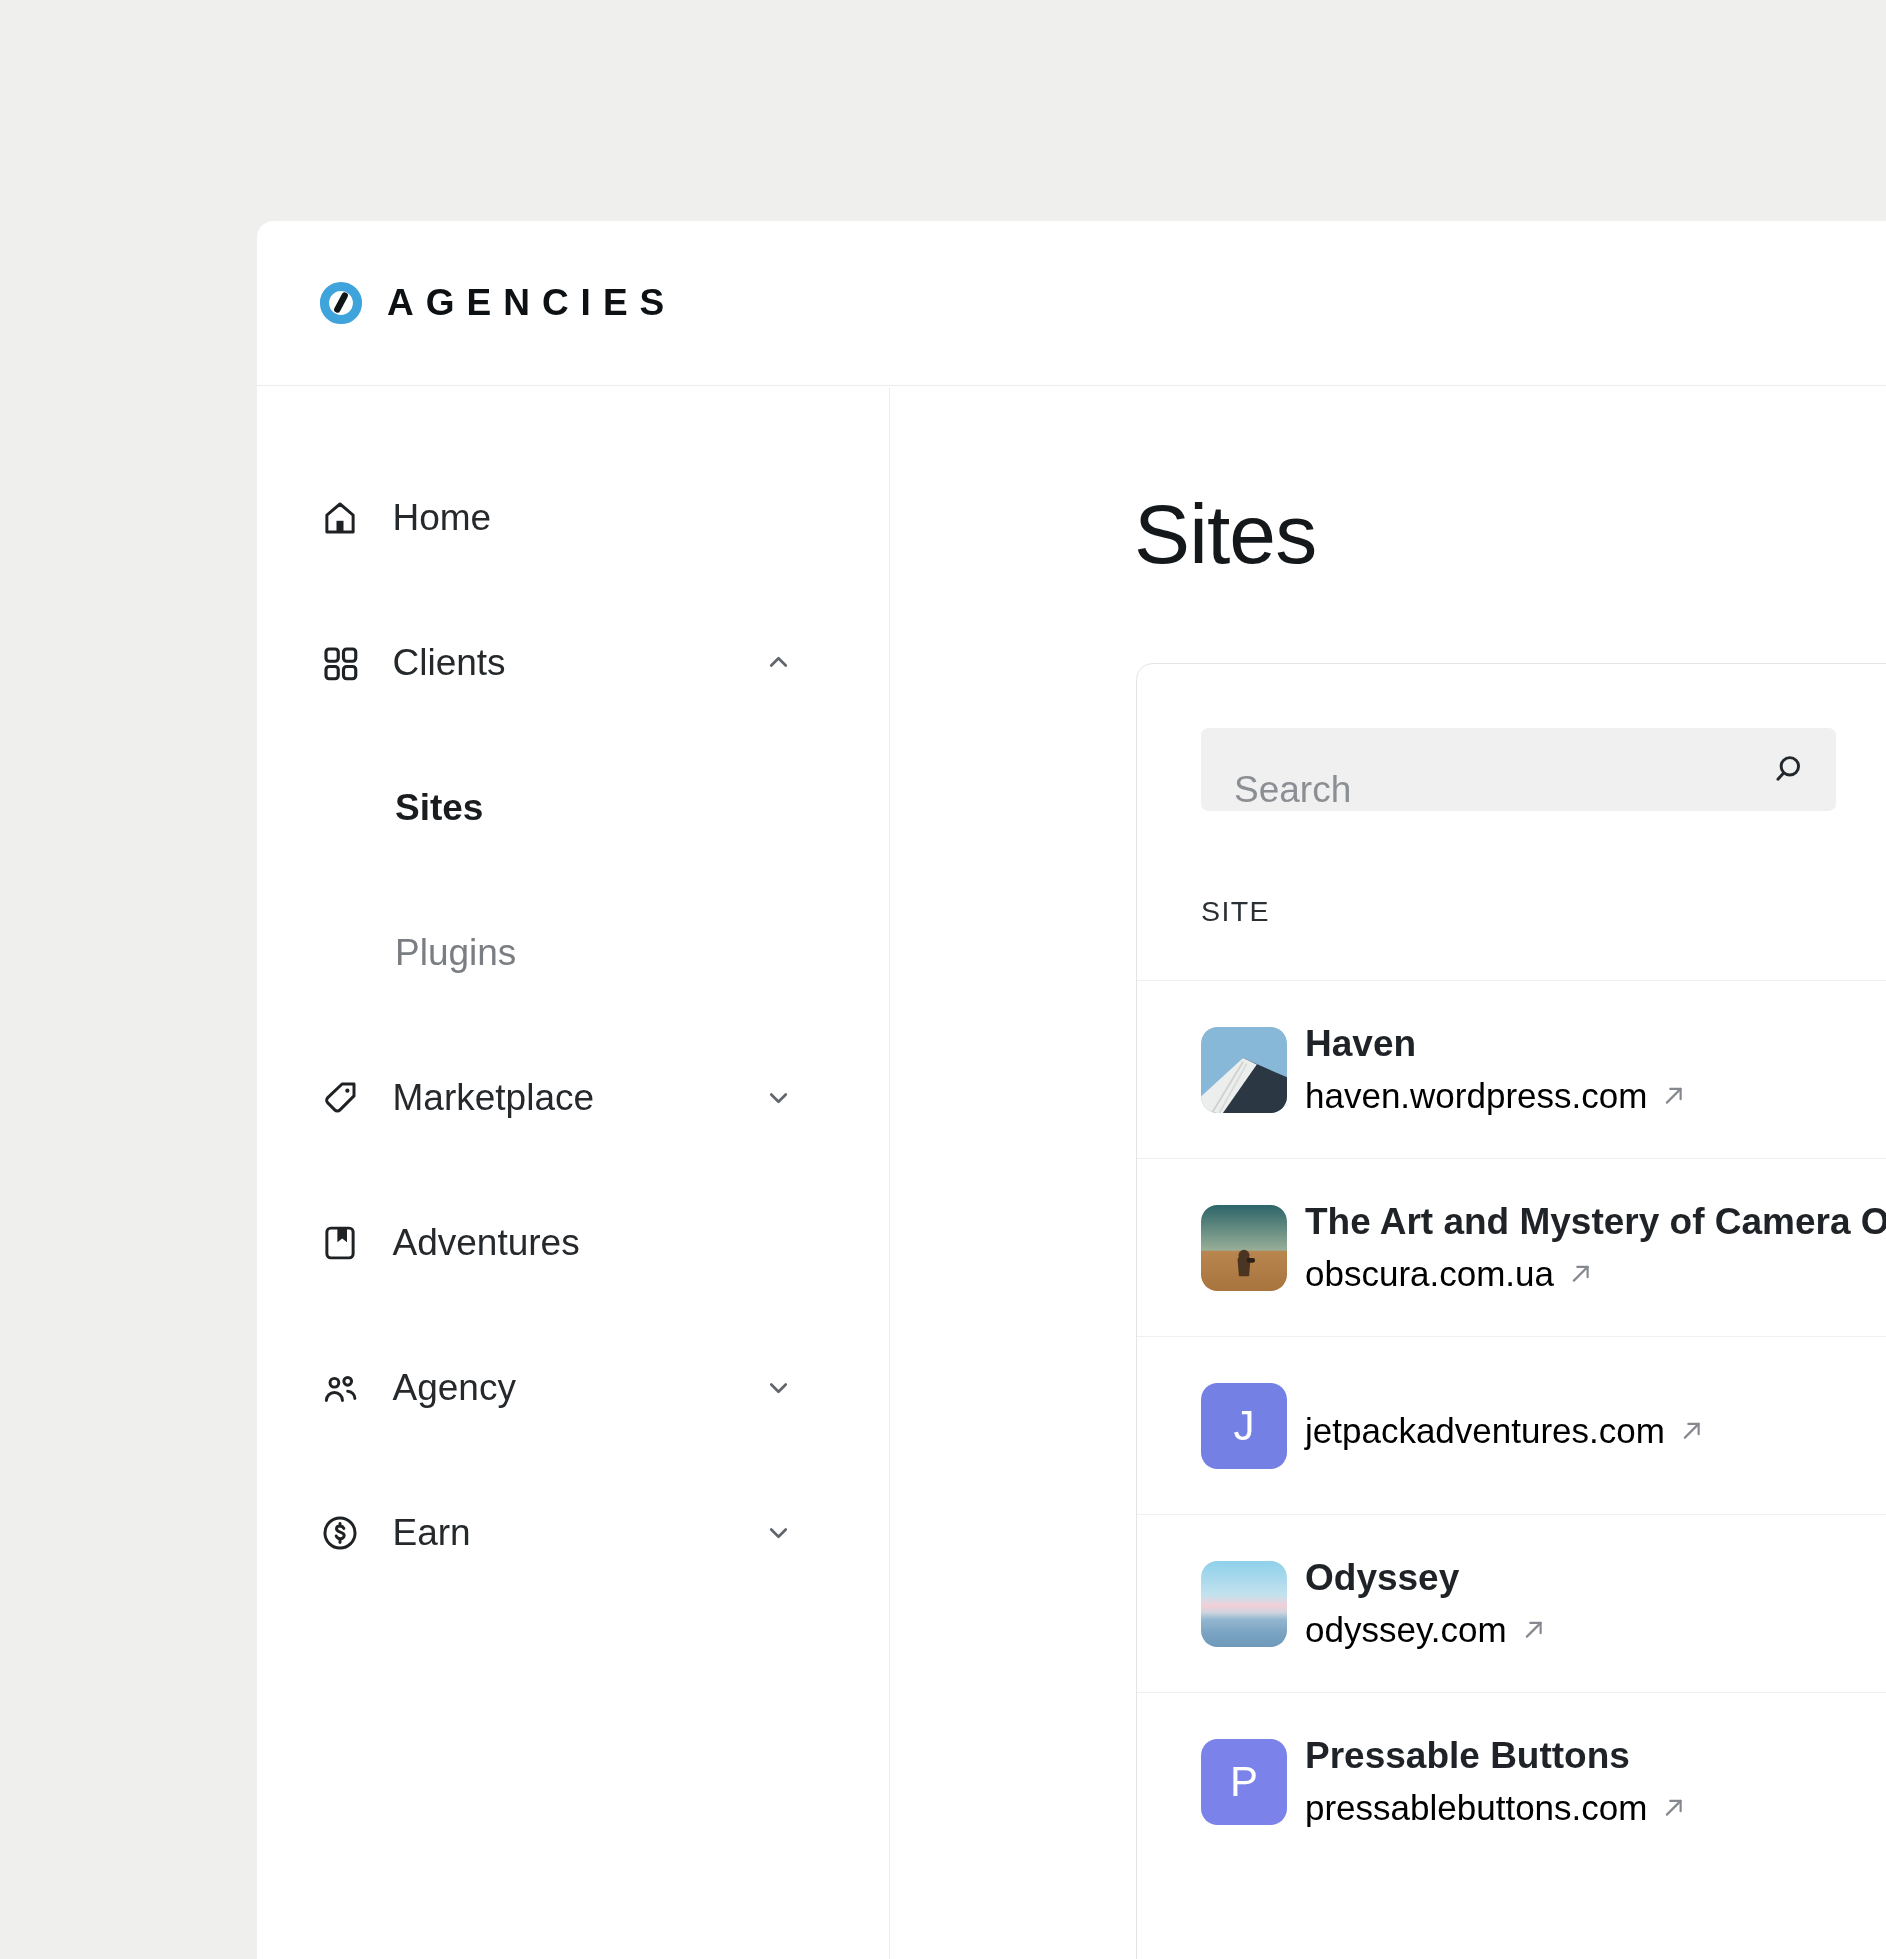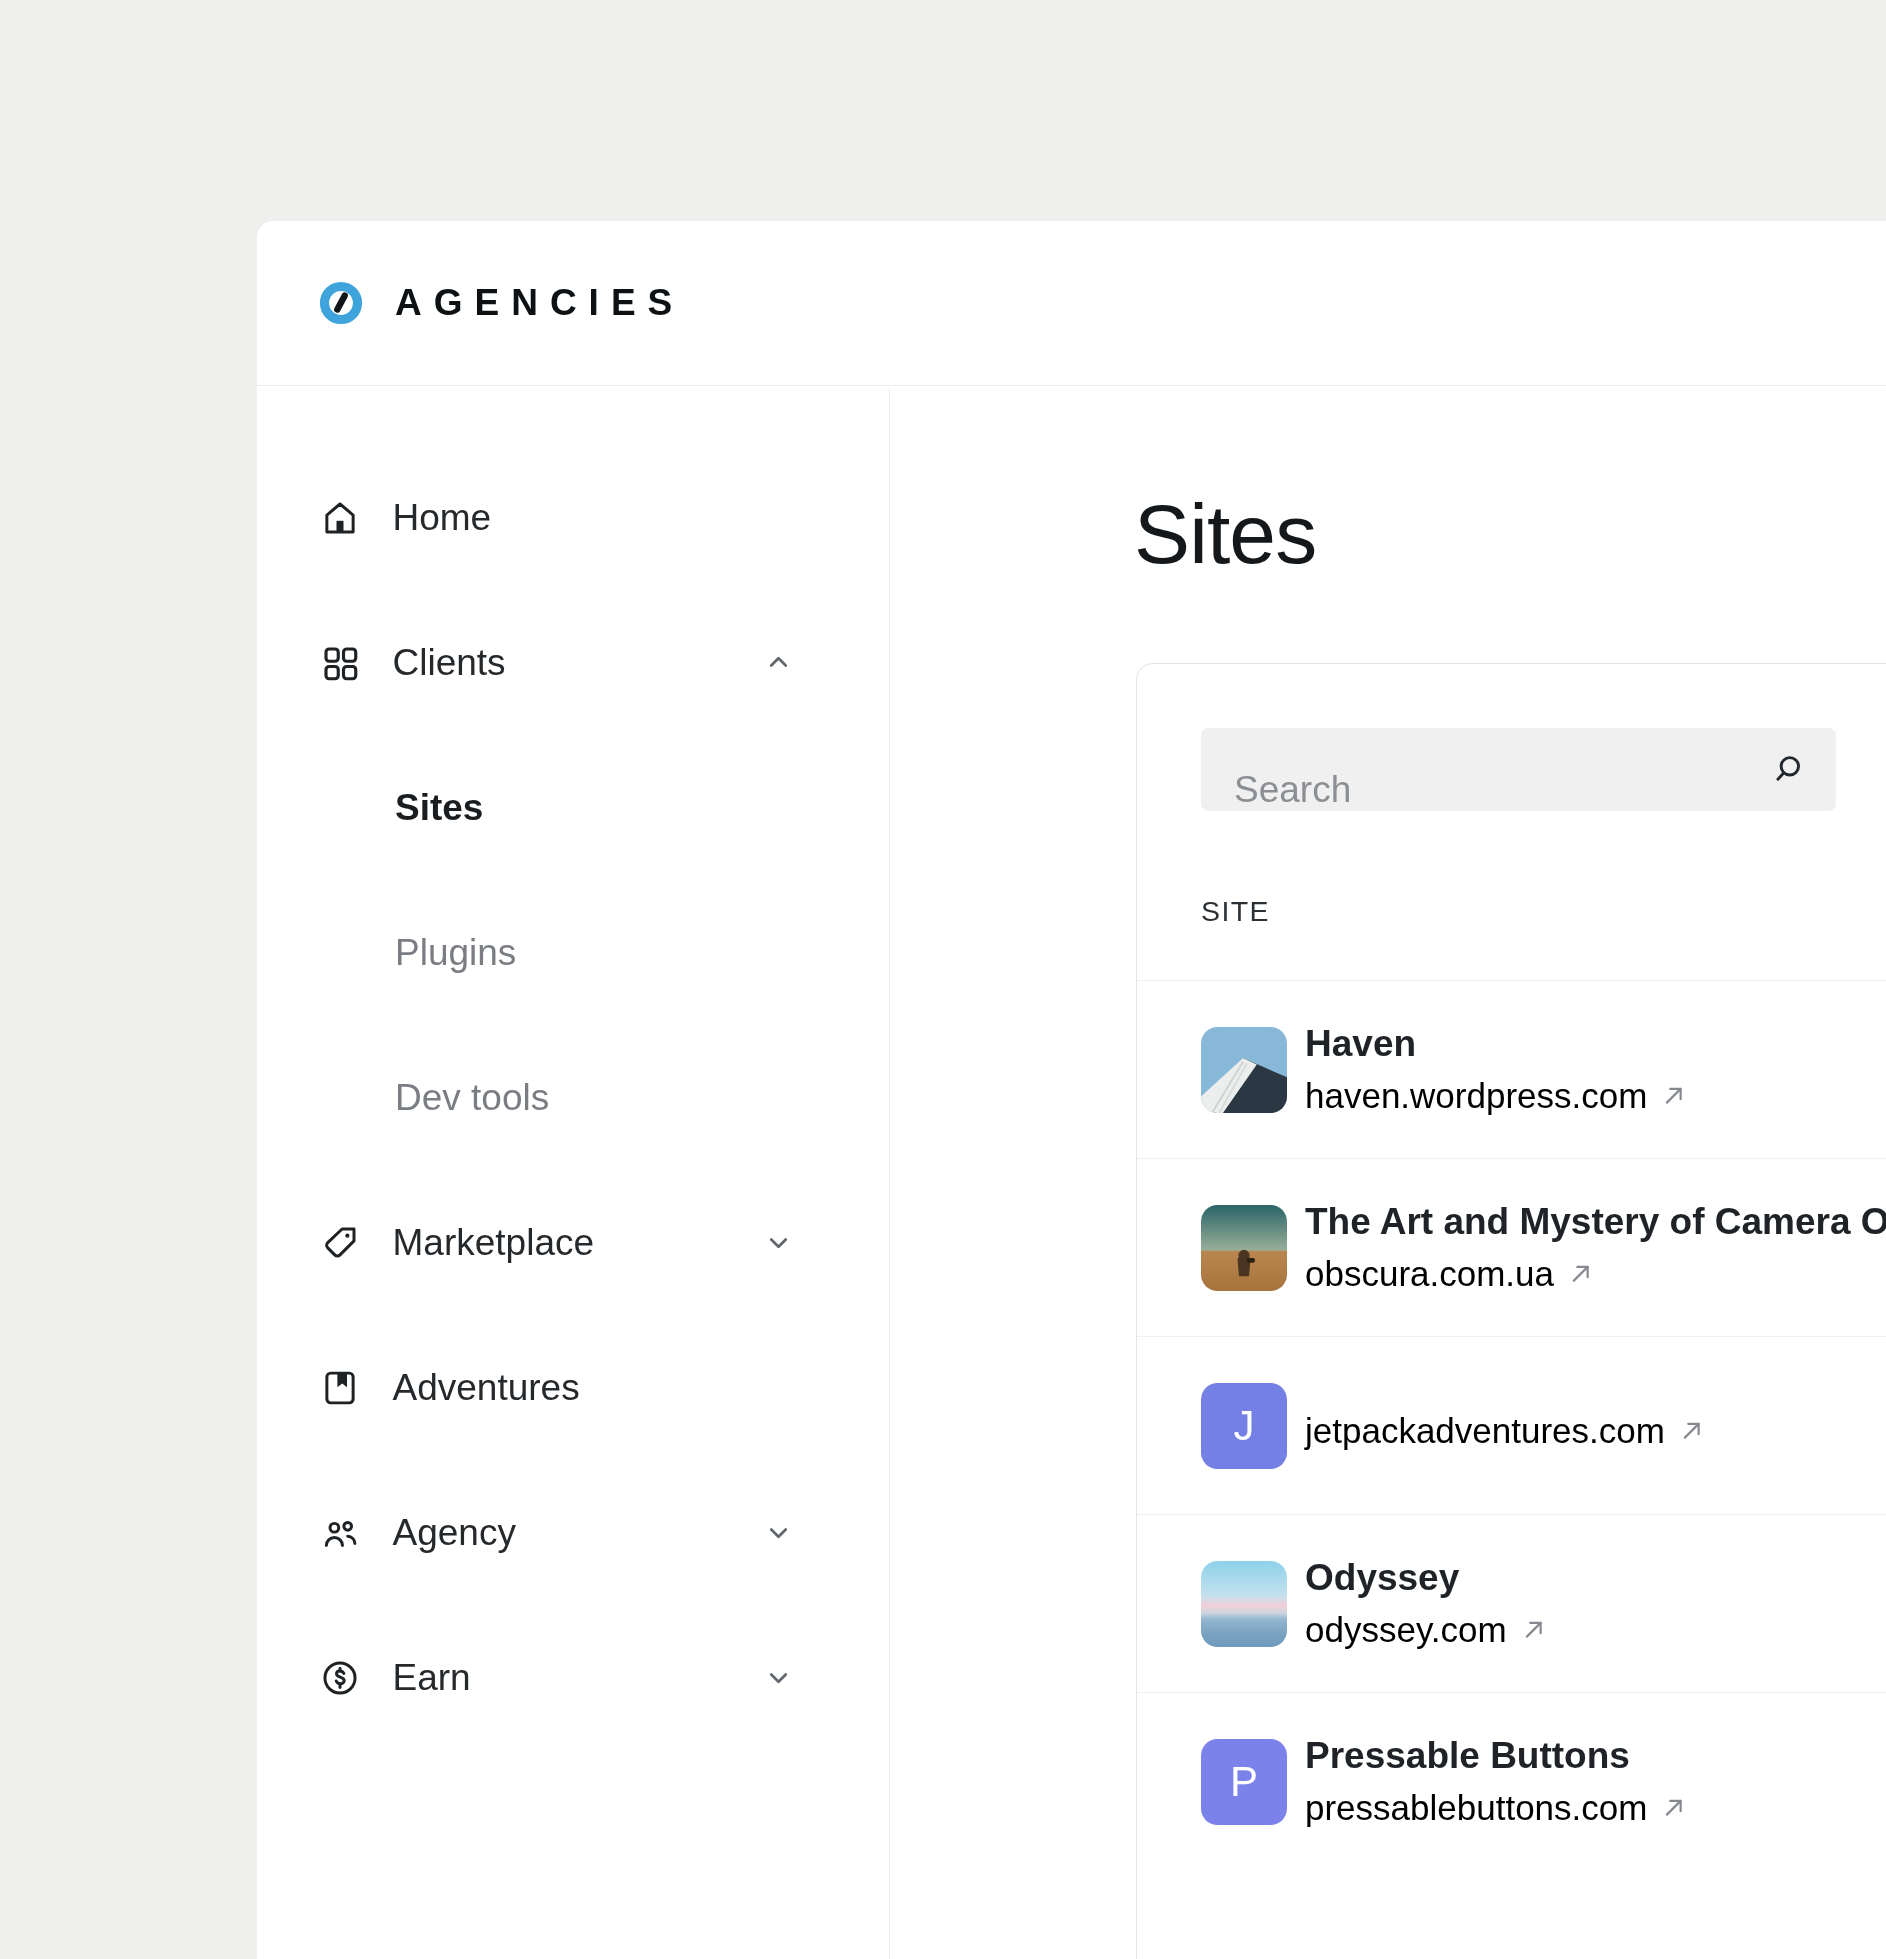--- a/index.html
+++ b/index.html
@@ -6,21 +6,21 @@
   html,body { width:1886px; height:1960px; overflow:hidden; }
   body { background:#efefee; font-family:"Liberation Sans", sans-serif; color:#16191c; }
 
   .window { position:absolute; left:257px; top:221px; right:0; bottom:0;
             background:#fff; border-top-left-radius:16.5px; overflow:hidden; }
 
   
   .app-header { position:absolute; left:0; top:0; right:0; height:165px;
                 border-bottom:1.8px solid #ececec; display:flex; align-items:center; padding-left:62px; }
   .brand { display:flex; align-items:center; gap:24px; }
-  .brand-name { font-size:37px; font-weight:600; letter-spacing:12px; color:#0d1114;margin-left:8px; }
+  .brand-name { font-size:37px; font-weight:600; letter-spacing:12px; color:#0d1114; }
 
   
   .sidebar { position:absolute; left:0; top:167px; bottom:0; width:633px;
              border-right:1.8px solid #ececec; background:#fff; padding-top:57px; }
   .nav-item { height:145px; display:flex; align-items:center; padding:0 96px 0 62px; cursor:pointer; }
   .nav-item .icon { width:46px; display:flex; justify-content:flex-start; }
   .nav-item .label { font-size:37px; font-weight:500; color:#26292c; margin-left:27.5px; flex:1; }
   .nav-sub { height:145px; display:flex; align-items:center; padding-left:138px; cursor:pointer; }
   .nav-sub .label { font-size:37px; color:#7a7e83; font-weight:400; }
   .nav-sub.active .label { color:#1a1d20; font-weight:700; }
@@ -98,23 +98,20 @@
       <svg class="chev" width="29" height="29" viewBox="0 0 24 24" fill="none" stroke="#60666c" stroke-width="2.2" stroke-linecap="round" stroke-linejoin="round">
         <polyline points="6,14.5 12,8.5 18,14.5"></polyline>
       </svg>
     </div>
 
     <div class="nav-sub active">
       <span class="label">Sites</span>
     </div>
     <div class="nav-sub">
       <span class="label">Plugins</span>
-    </div>
-    <div class="nav-sub">
-      <span class="label">Dev tools</span>
     </div>
 
     <div class="nav-item">
       <span class="icon">
         <svg width="42" height="42" viewBox="0 0 24 24" fill="none" stroke="#1e2225" stroke-width="1.7" stroke-linejoin="round">
           <path d="M13.2 4H20v6.8l-8 8a2.1 2.1 0 0 1-3 0l-4-4a2.1 2.1 0 0 1 0-3z"></path>
           <circle cx="16.2" cy="7.8" r="1.2" fill="#1e2225" stroke="none"></circle>
         </svg>
       </span>
       <span class="label">Marketplace</span>

